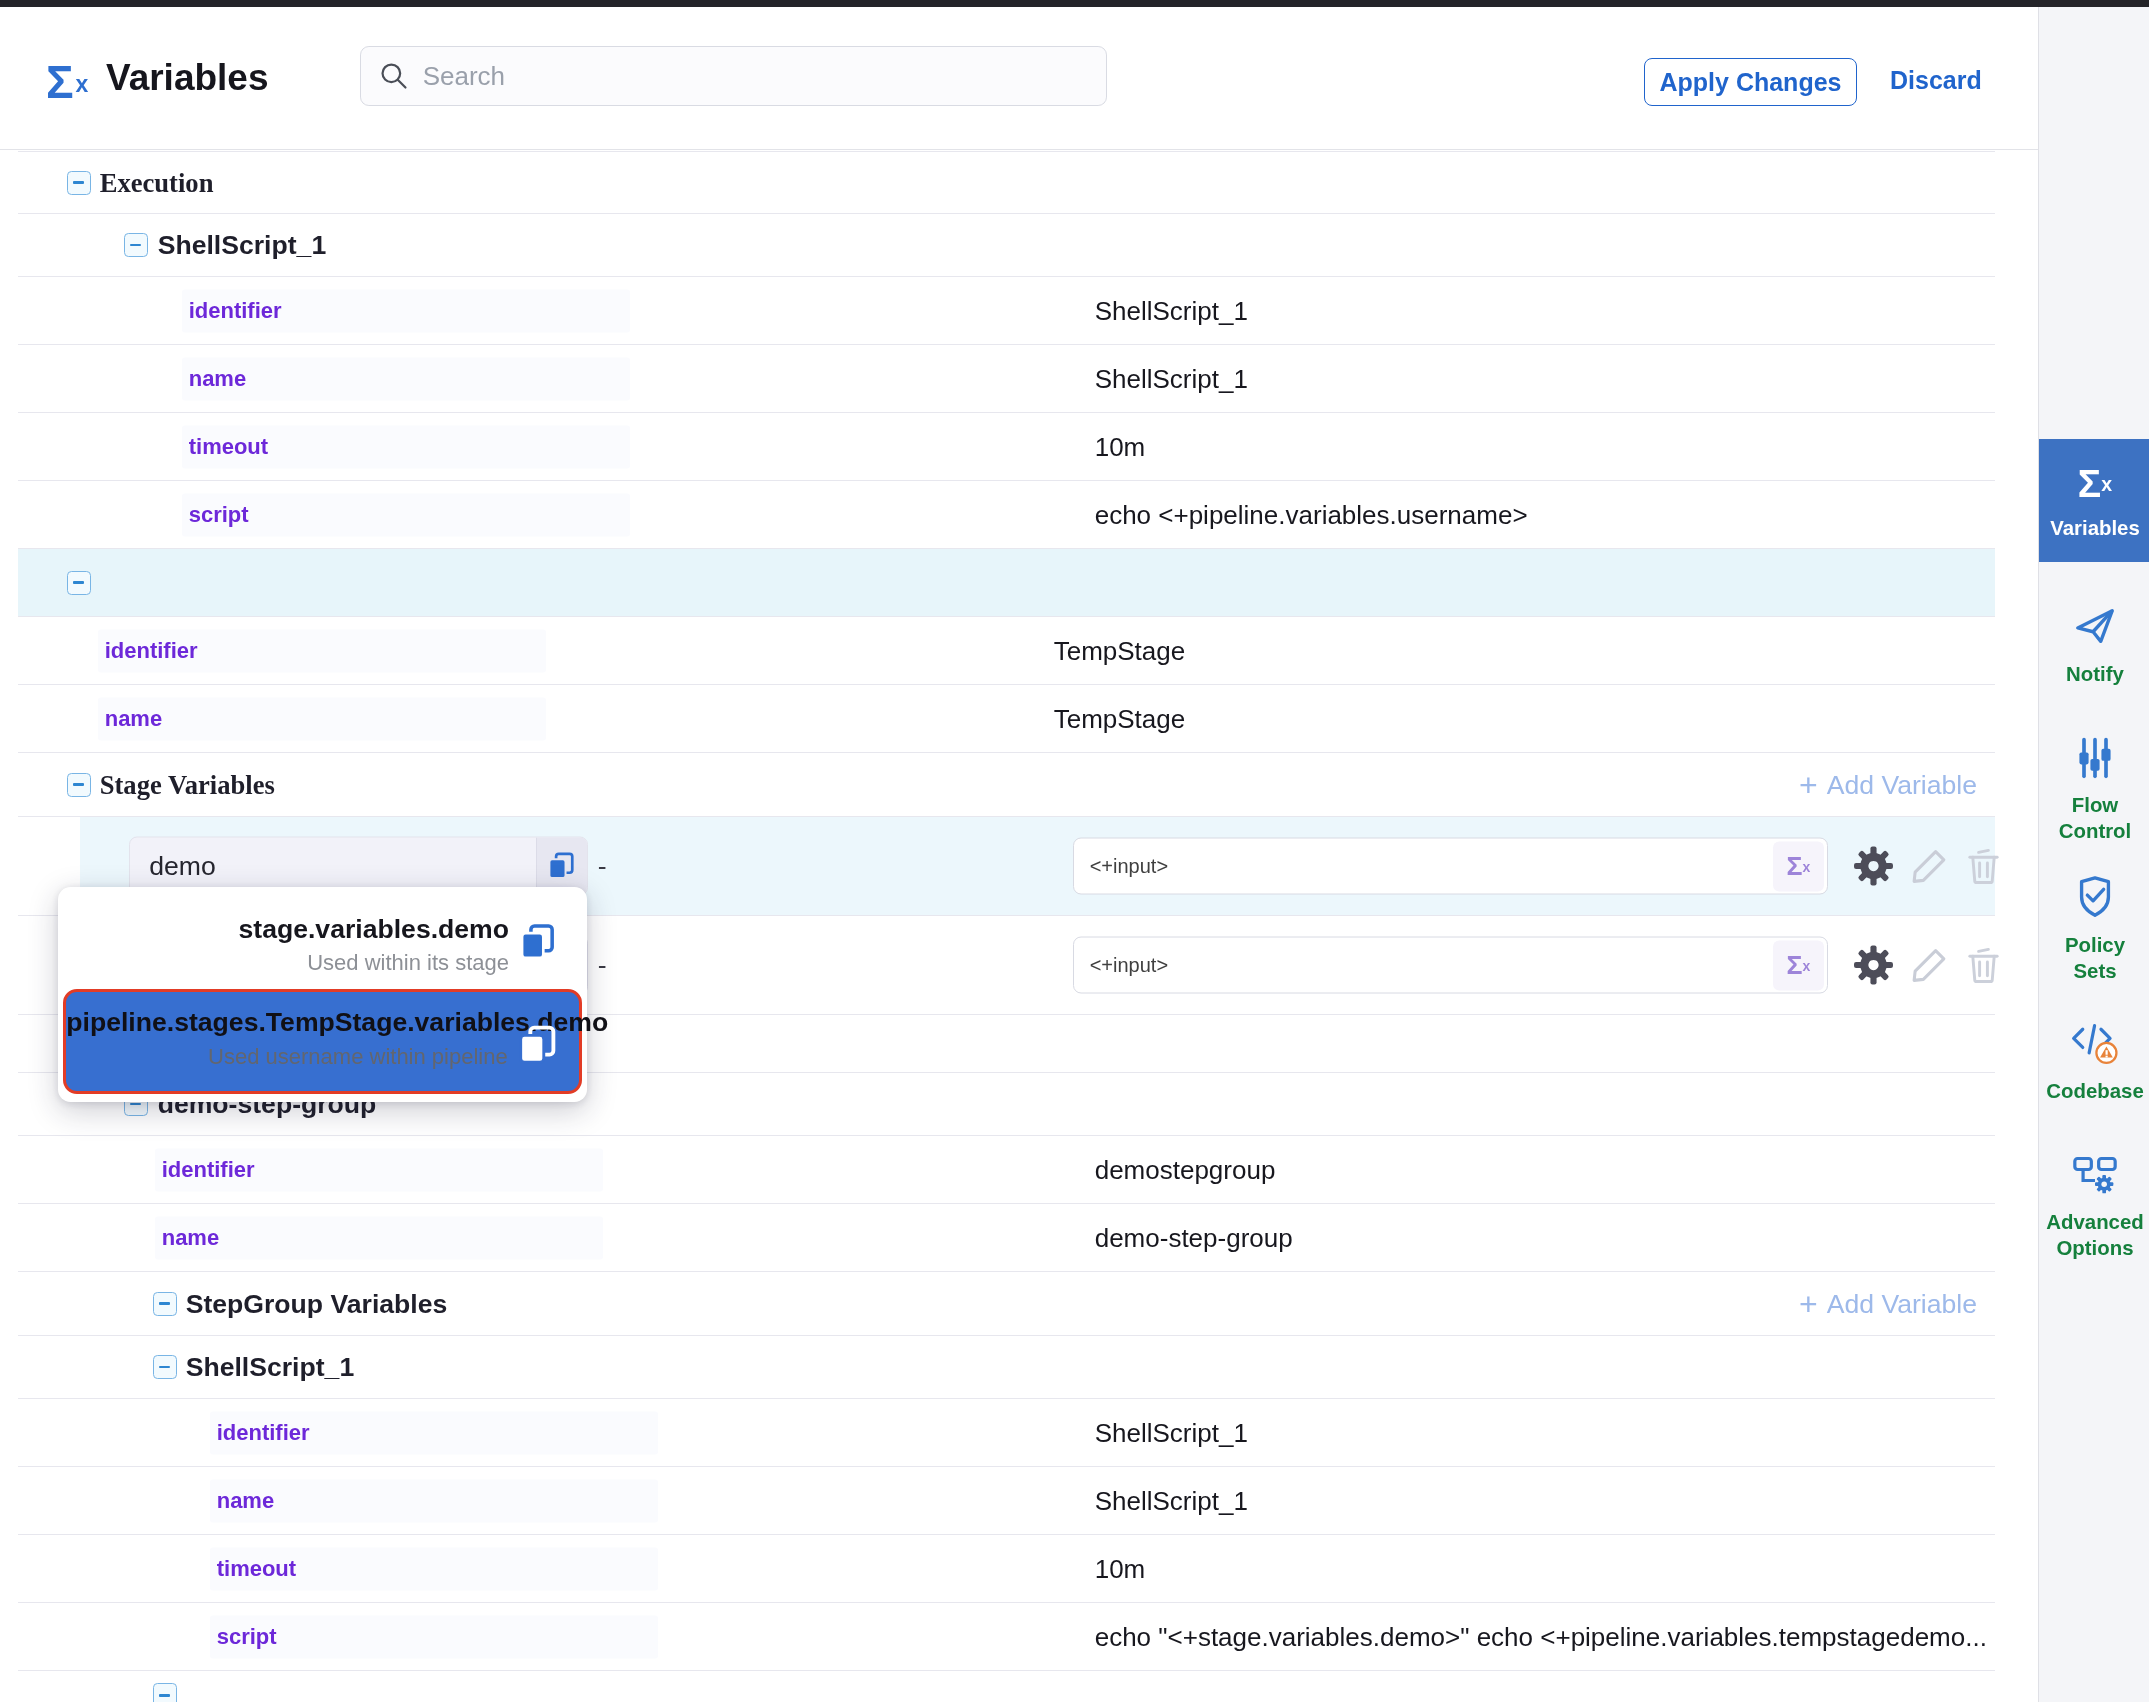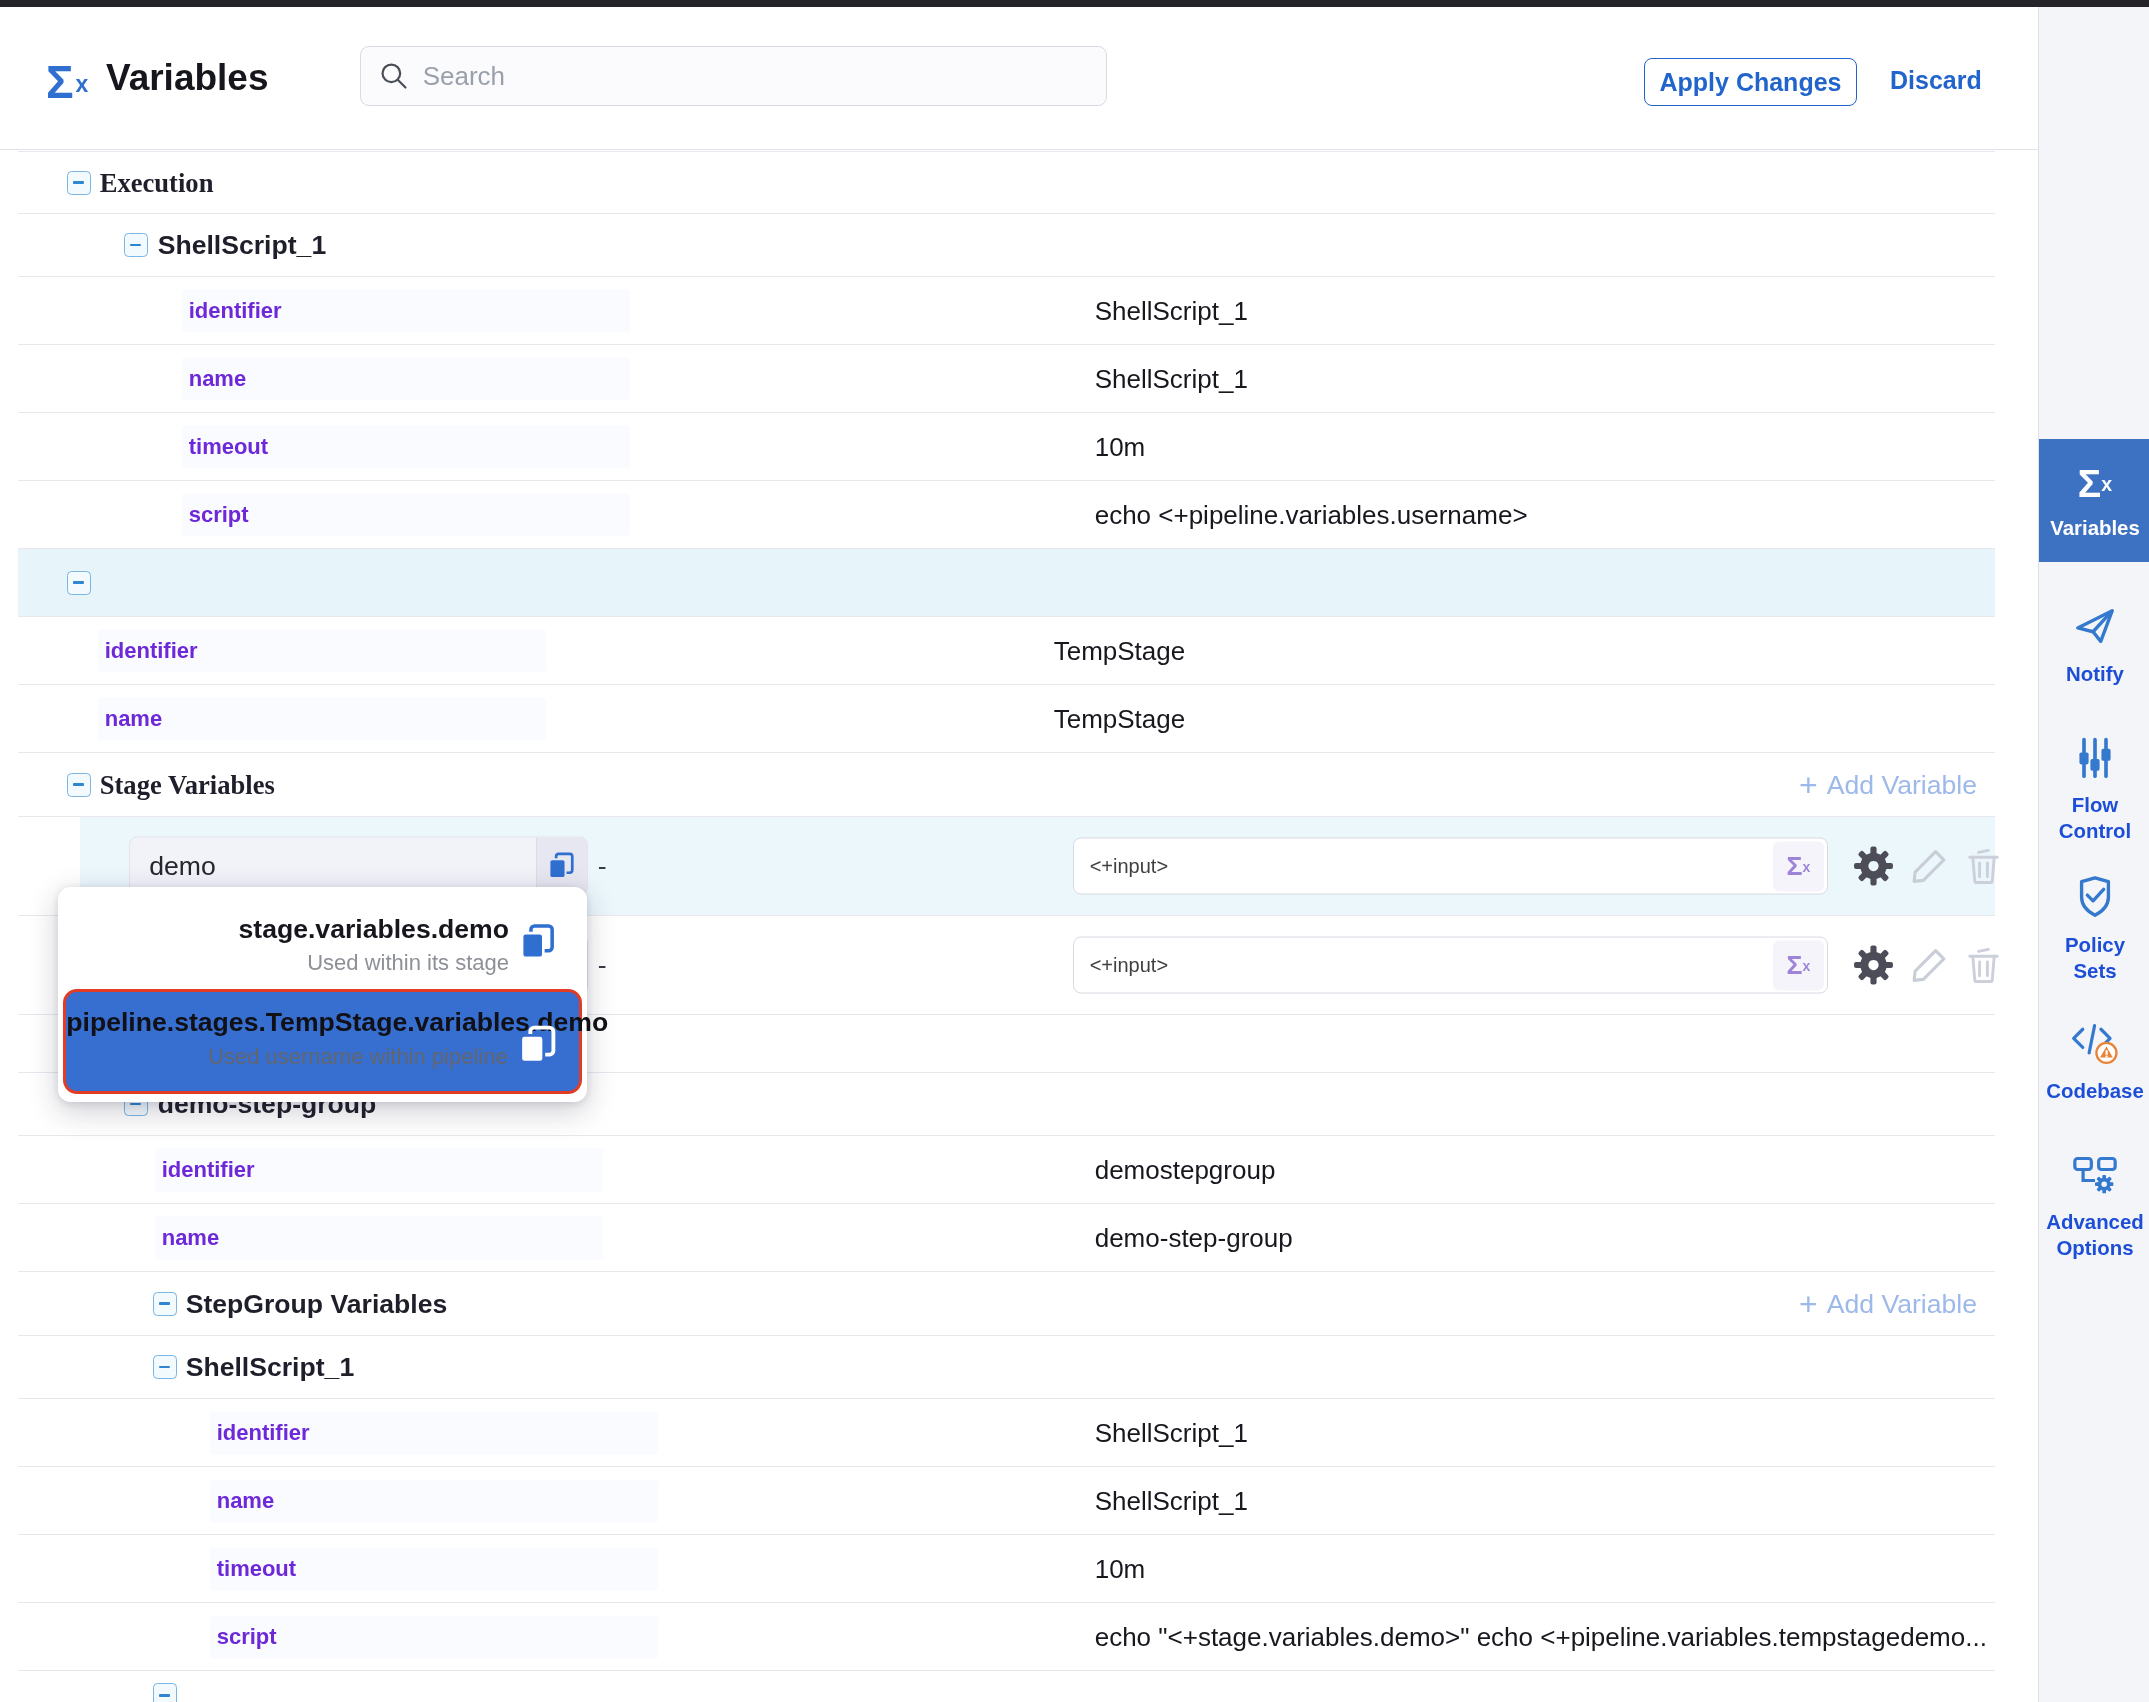--- a/index.html
+++ b/index.html
@@ -19,21 +19,21 @@
   #search-wrap { position:absolute; left:360px; top:39px; width:747px; height:60px; border:0.9px solid #d9dbe3; border-radius:8.9px; background:#fbfbfd; display:flex; align-items:center; padding:0 17.7px; }
   #search-wrap svg { flex:0 0 auto; margin-right:14px; }
   #search-input { border:none; outline:none; background:transparent; font-size:26px; color:#30303a; width:100%; font-family:"Liberation Sans",sans-serif; }
   #search-input::placeholder { color:#9aa0ab; }
   #apply-btn { position:absolute; left:1644px; top:51px; width:213px; height:48px; border:1.8px solid #2064cc; border-radius:8px; background:#fff; color:#2064cc; font-size:25px; font-weight:600; display:flex; align-items:center; justify-content:center; cursor:pointer; }
   #discard-btn { position:absolute; left:1890px; top:59px; font-size:25px; font-weight:600; color:#2064cc; cursor:pointer; }
 
   
   #sidebar { position:absolute; left:2038px; top:7px; width:112px; height:1695px; background:#f4f5f8; border-left:0.9px solid #dfe0e6; }
   .side-item { position:absolute; left:0; width:112px; display:flex; flex-direction:column; align-items:center; text-align:center; cursor:pointer; }
-  .side-item .lbl { font-size:20.4px; font-weight:600; color:#1d4ed8; line-height:26px; margin-top:8.9px; }
+  .side-item .lbl { font-size:20.4px; font-weight:600; color:#15803d; line-height:26px; margin-top:8.9px; }
   .side-item.active { background:#3d72c2; padding:23px 0 21px 0; }
   .side-item.active .lbl { color:#fff; }
   .side-sigma { color:#fff; font-weight:700; }
   .side-sigma .sig { font-size:39px; }
   .side-sigma .sx { font-size:19.5px; vertical-align:super; }
 
   
   #table { position:absolute; left:17.7px; top:151px; width:1977px; }
   .row { position:relative; border-bottom:0.9px solid #e7e7ee; }
   .row.first { border-top:0.9px solid #e7e7ee; }

